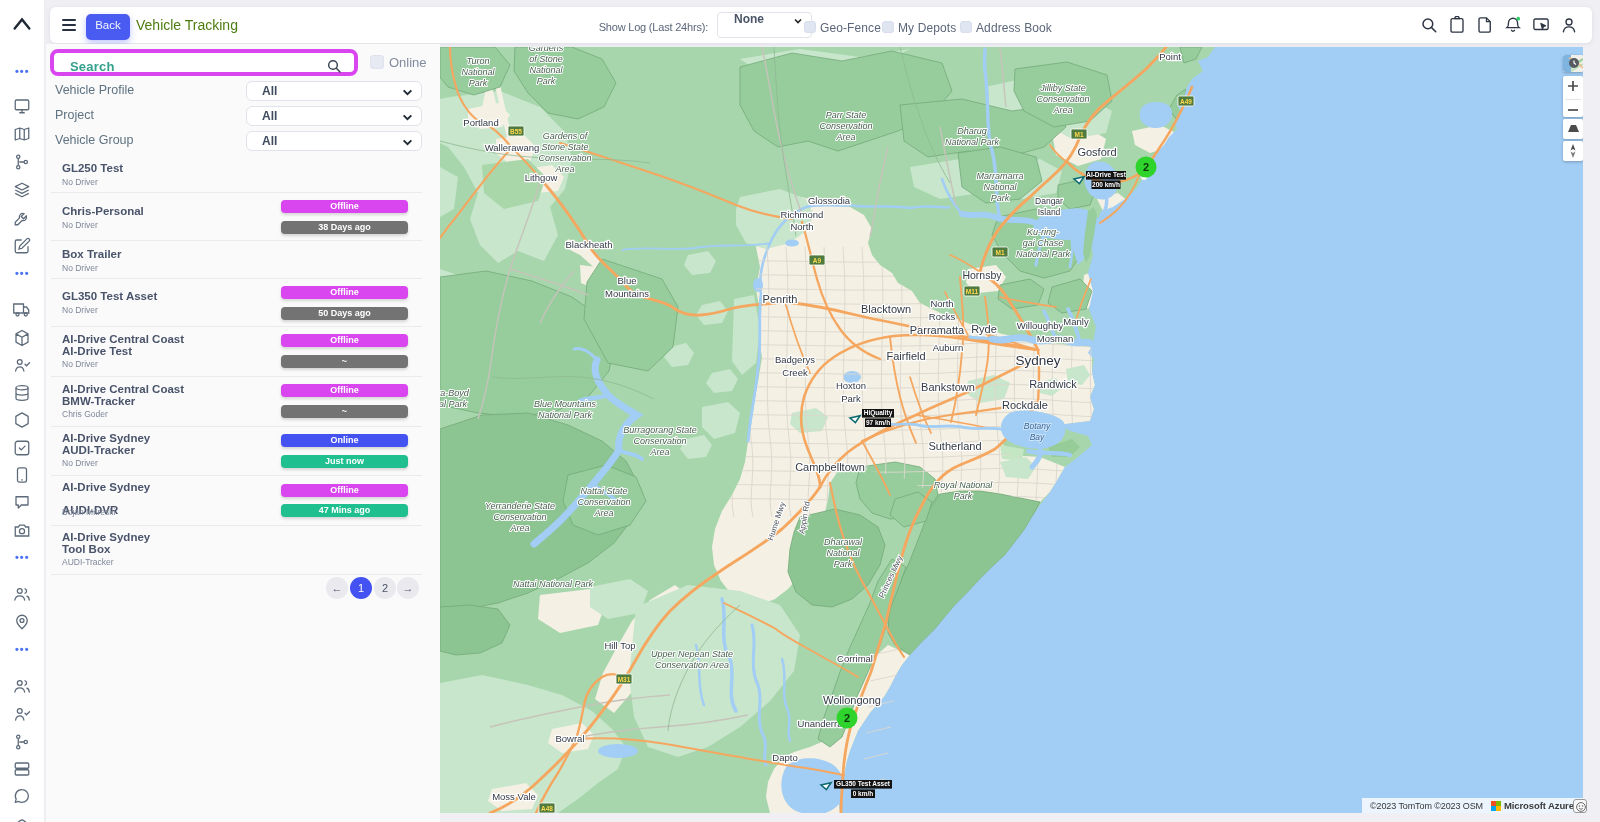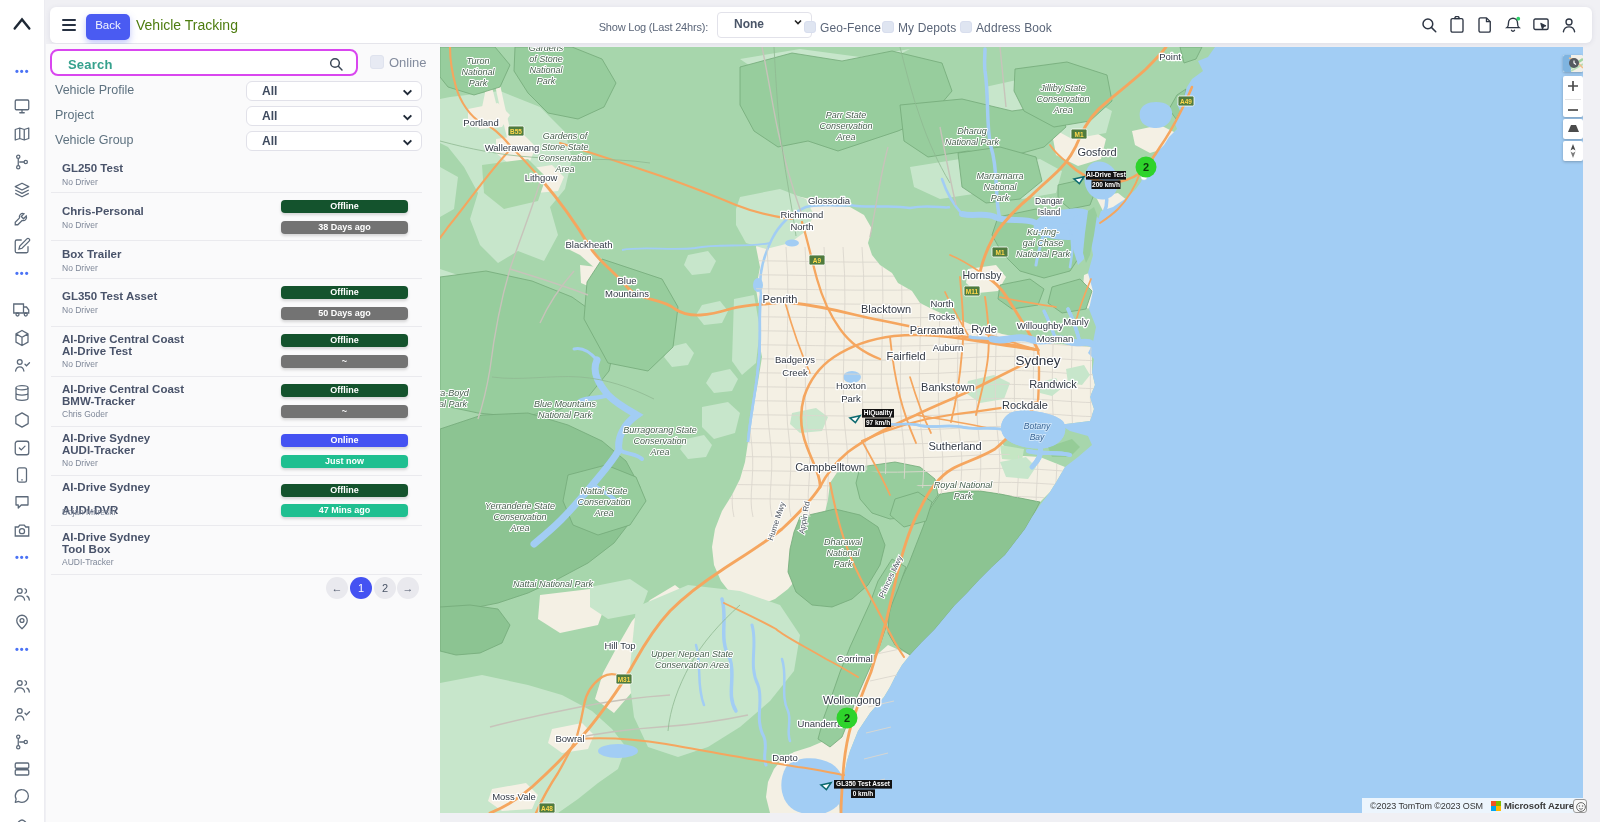--- a/index.html
+++ b/index.html
@@ -9,40 +9,40 @@
 #sidebar .ic{position:absolute;left:13px;width:18px;height:18px;color:#5c6979}
 #sidebar .dots{position:absolute;left:15px;width:16px;height:6px;color:#4a72f5;font-weight:bold;font-size:11px;letter-spacing:1px;line-height:4px}
 #logo{position:absolute;left:11px;top:14px;width:22px;height:20px;color:#1e2835}
 
 #navbar{position:absolute;left:50px;top:7px;width:1542px;height:36px;background:#fff;border-radius:6px;box-shadow:0 1px 5px rgba(80,80,120,.12)}
 #hamb{position:absolute;left:12px;top:12px;width:14px;height:12px}
 #hamb div{height:2.2px;background:#273142;border-radius:1px;margin-bottom:2.8px}
 #backbtn{position:absolute;left:36px;top:7px;width:44px;height:26px;background:#4a5bf2;border-radius:5px;color:#f2f4ff;font-size:11.5px;text-align:center;line-height:23px;box-shadow:0 3px 7px rgba(74,91,242,.35)}
 #vtitle{position:absolute;left:86px;top:10px;font-size:14px;color:#4d7c0f}
 #showlog{position:absolute;right:884px;top:14px;font-size:11px;color:#5b6679;letter-spacing:-.2px;white-space:nowrap}
-#selnone{position:absolute;left:667px;top:5px;width:95px;height:26px;border:1px solid #e2e2ea;border-radius:4px;background:#fff;font-size:12px;color:#333;padding:4px 8px;display:flex;align-items:flex-start;justify-content:space-between}
+#selnone{position:absolute;left:667px;top:5px;width:95px;height:26px;border:1px solid #e2e2ea;border-radius:4px;background:#fff;font-size:12px;color:#333;padding:11px 8px;display:flex;align-items:flex-end;justify-content:space-between}
 .ncb{position:absolute;top:14px;width:12px;height:12px;background:#dfe5f1;border:1px solid #d8deee;border-radius:3px}
 .ncbl{position:absolute;top:14px;font-size:12px;color:#5b6679;letter-spacing:.1px}
 #navicons{position:absolute;right:14px;top:7px;height:22px;display:flex;gap:10px}
 #navicons .nic{width:18px;height:18px;margin-top:2px;color:#2e3644;position:relative}
 
 #panel{position:absolute;left:46px;top:44px;width:394px;height:778px;background:#fafafb}
-#search{position:absolute;left:4px;top:5px;width:308px;height:27px;background:#fff;border:2px solid #d946ef;border-radius:8px}
+#search{position:absolute;left:4px;top:5px;width:308px;height:27px;background:#fff;border:4px solid #d946ef;border-radius:8px}
 #search span{position:absolute;left:16px;top:6px;color:#35a18d;font-size:13px;font-weight:bold;letter-spacing:.2px}
 #search svg{position:absolute;right:12px;top:5px}
 #onlinecb{position:absolute;left:324px;top:11px;width:14px;height:14px;background:#e7eaf3;border:1px solid #dfe3ee;border-radius:3px}
 #onlinelbl{position:absolute;left:343px;top:11px;font-size:13px;color:#828b9d}
 .flabel{position:absolute;left:9px;font-size:12.5px;color:#5e7280}
 .fsel{position:absolute;left:200px;width:176px;height:20px;background:#fff;border:1px solid #e1e1e9;border-radius:6px;font-size:12px;color:#3e4a5e;font-weight:bold;display:flex;align-items:center;padding-left:15px}
 .fsel svg{position:absolute;right:8px;top:5px}
 .vrow-name{position:absolute;left:16px;font-size:11.5px;color:#49536a;font-weight:bold}
 .vrow-sub{position:absolute;left:16px;font-size:8.5px;color:#7e8798}
 .vdiv{position:absolute;left:5px;width:371px;height:1px;background:#eaeaee}
 .chip{position:absolute;left:235px;width:127px;height:13px;border-radius:4px;color:#fff;font-size:9px;font-weight:bold;text-align:center;line-height:13px;box-shadow:0 2px 3px rgba(0,0,0,.15)}
-.c-or{background:#14532d}.c-rd{background:#737373}.c-bl{background:#4452f2}.c-gr{background:#1fbf90}
+.c-or{background:#d946ef}.c-rd{background:#737373}.c-bl{background:#4452f2}.c-gr{background:#1fbf90}
 .pgc{position:absolute;width:22px;height:22px;border-radius:50%;background:#e9e9ee;color:#4a5568;font-size:11px;text-align:center;line-height:22px}
 
 #map{position:absolute;left:440px;top:47px;width:1143px;height:766px;overflow:hidden;background:#abd8ab}
 #attrib{position:absolute;left:922px;top:751px;width:221px;height:15px;background:rgba(255,255,255,.8);font-size:10.5px;color:#363636;display:flex;align-items:center;white-space:nowrap}
 .mbtn{position:absolute;left:1123px;width:20px;height:20px;background:#fff;border-radius:2px;box-shadow:0 1px 3px rgba(0,0,0,.25);color:#4c4c4c;text-align:center}
 #vver{position:absolute;left:1668px;top:800px;font-size:15px;color:#7a7a7a}
 </style>
 </head>
 <body>
 

